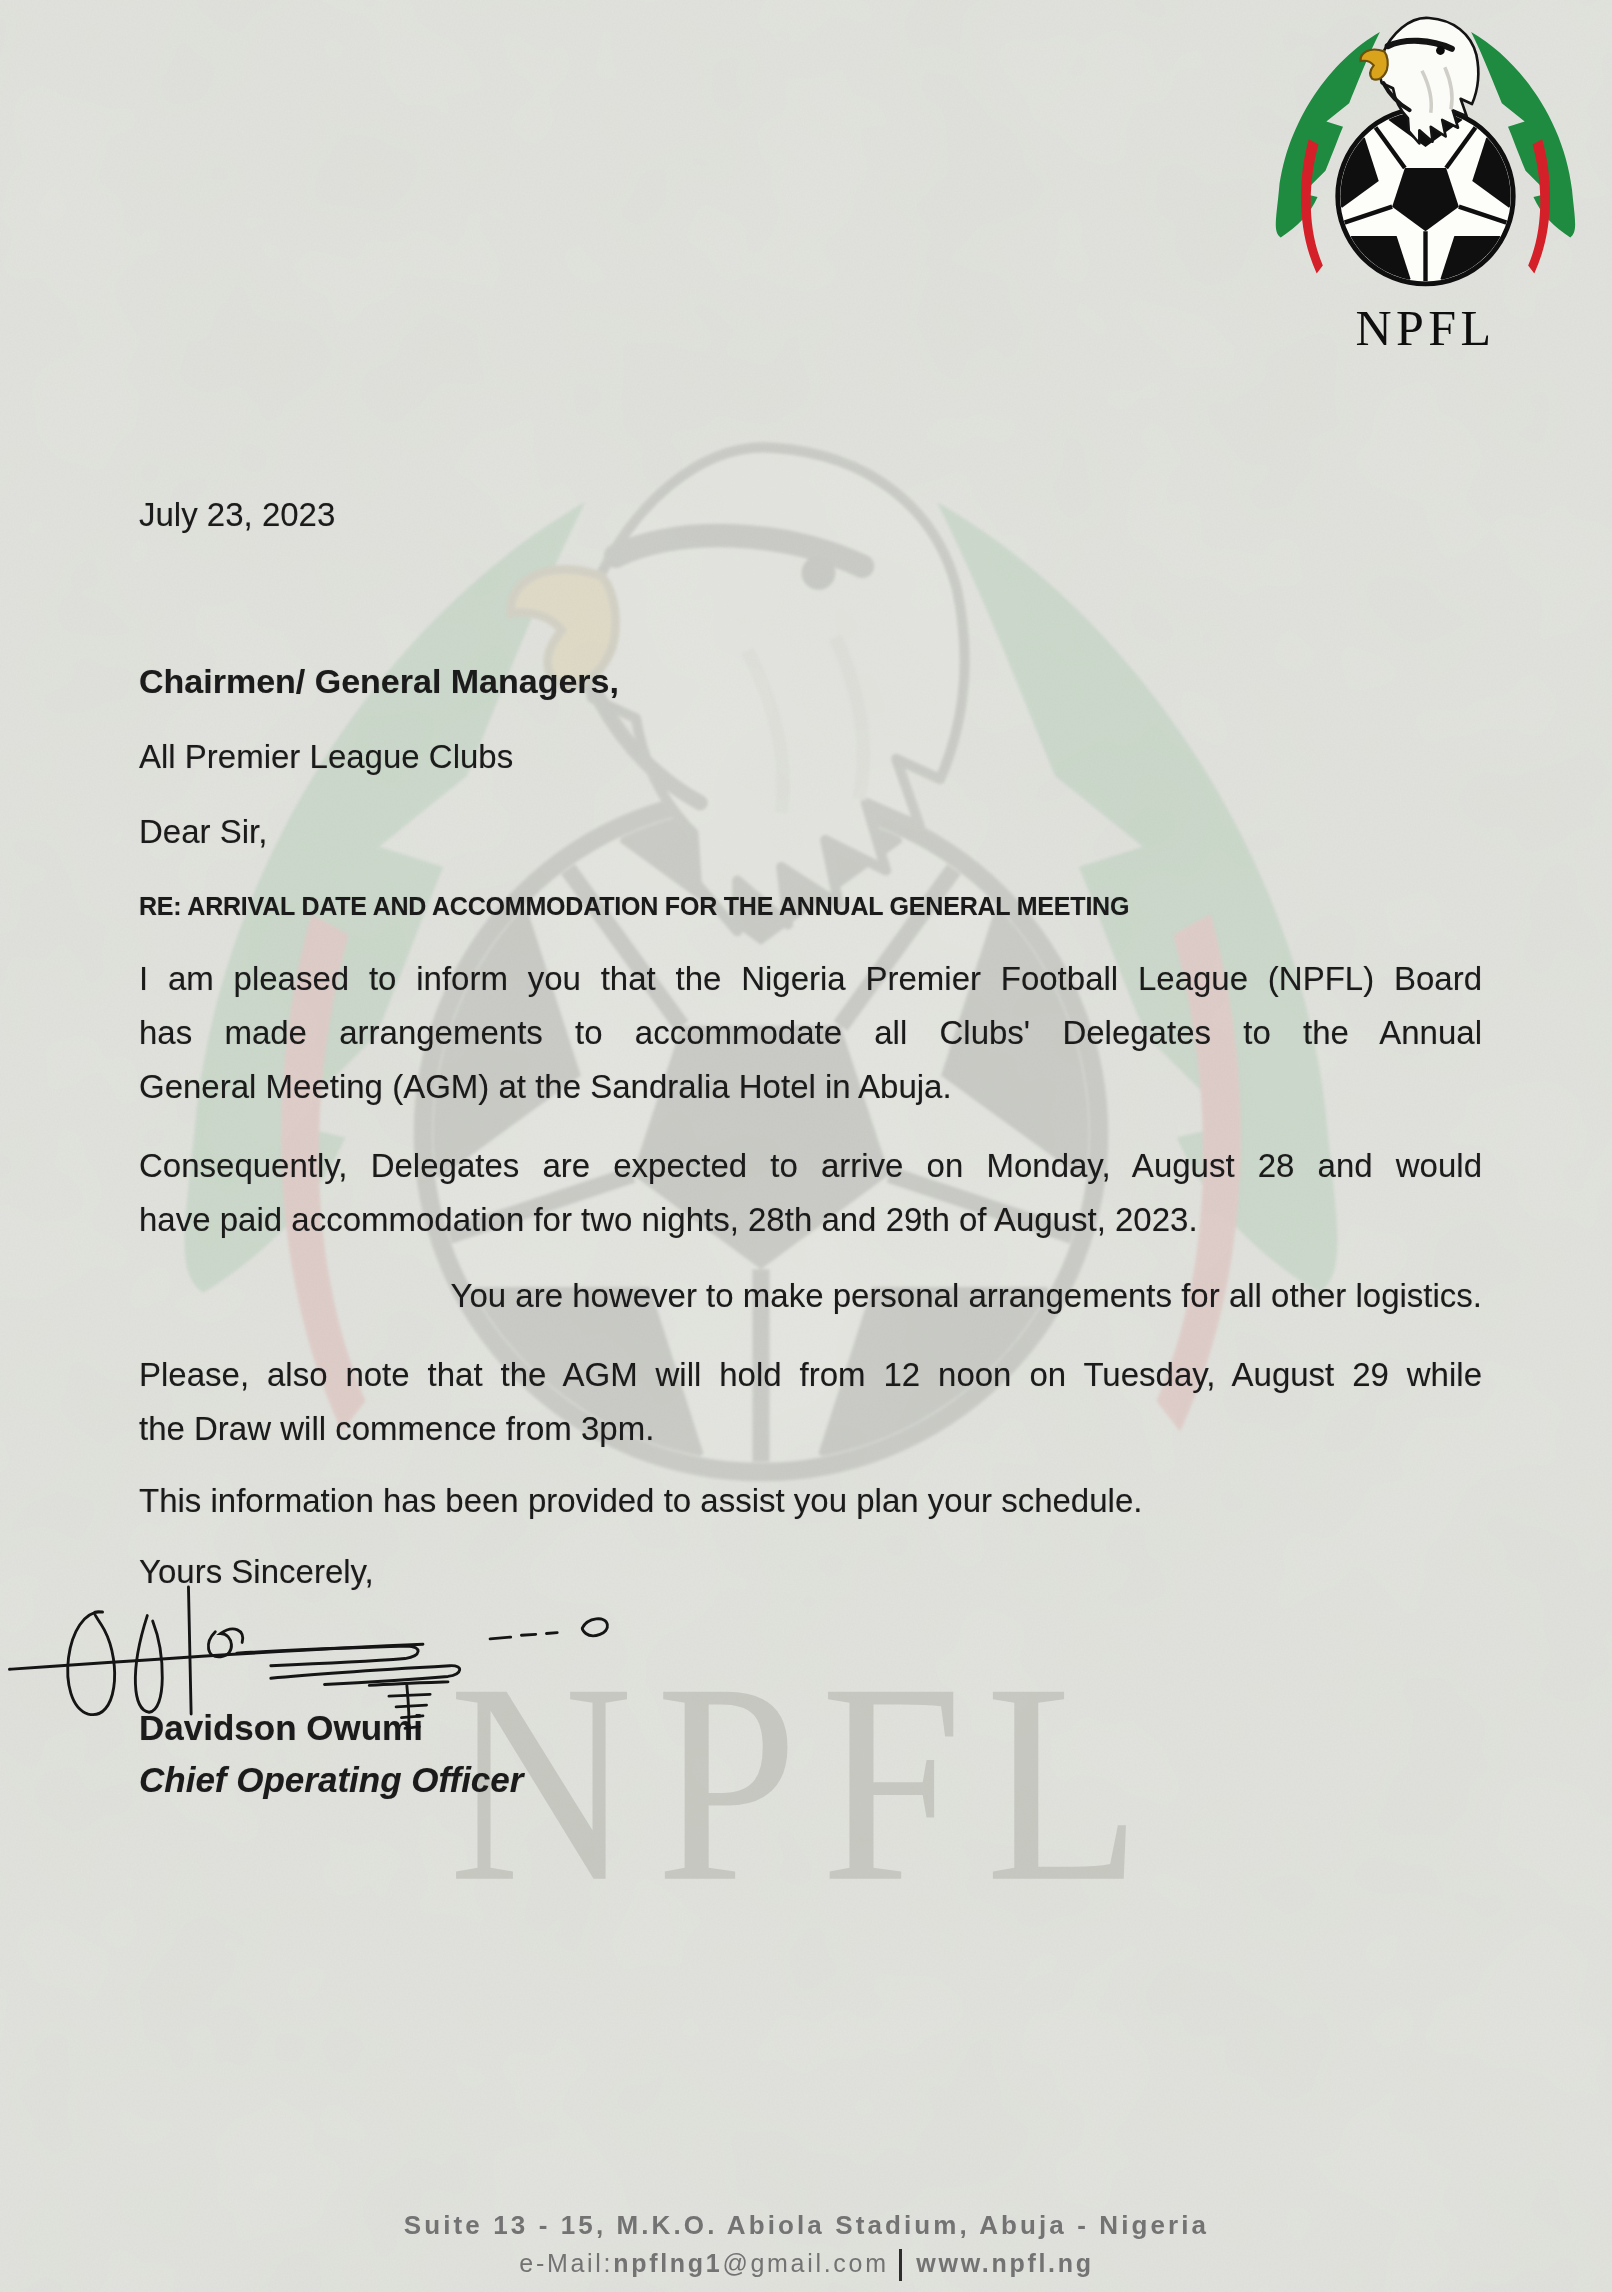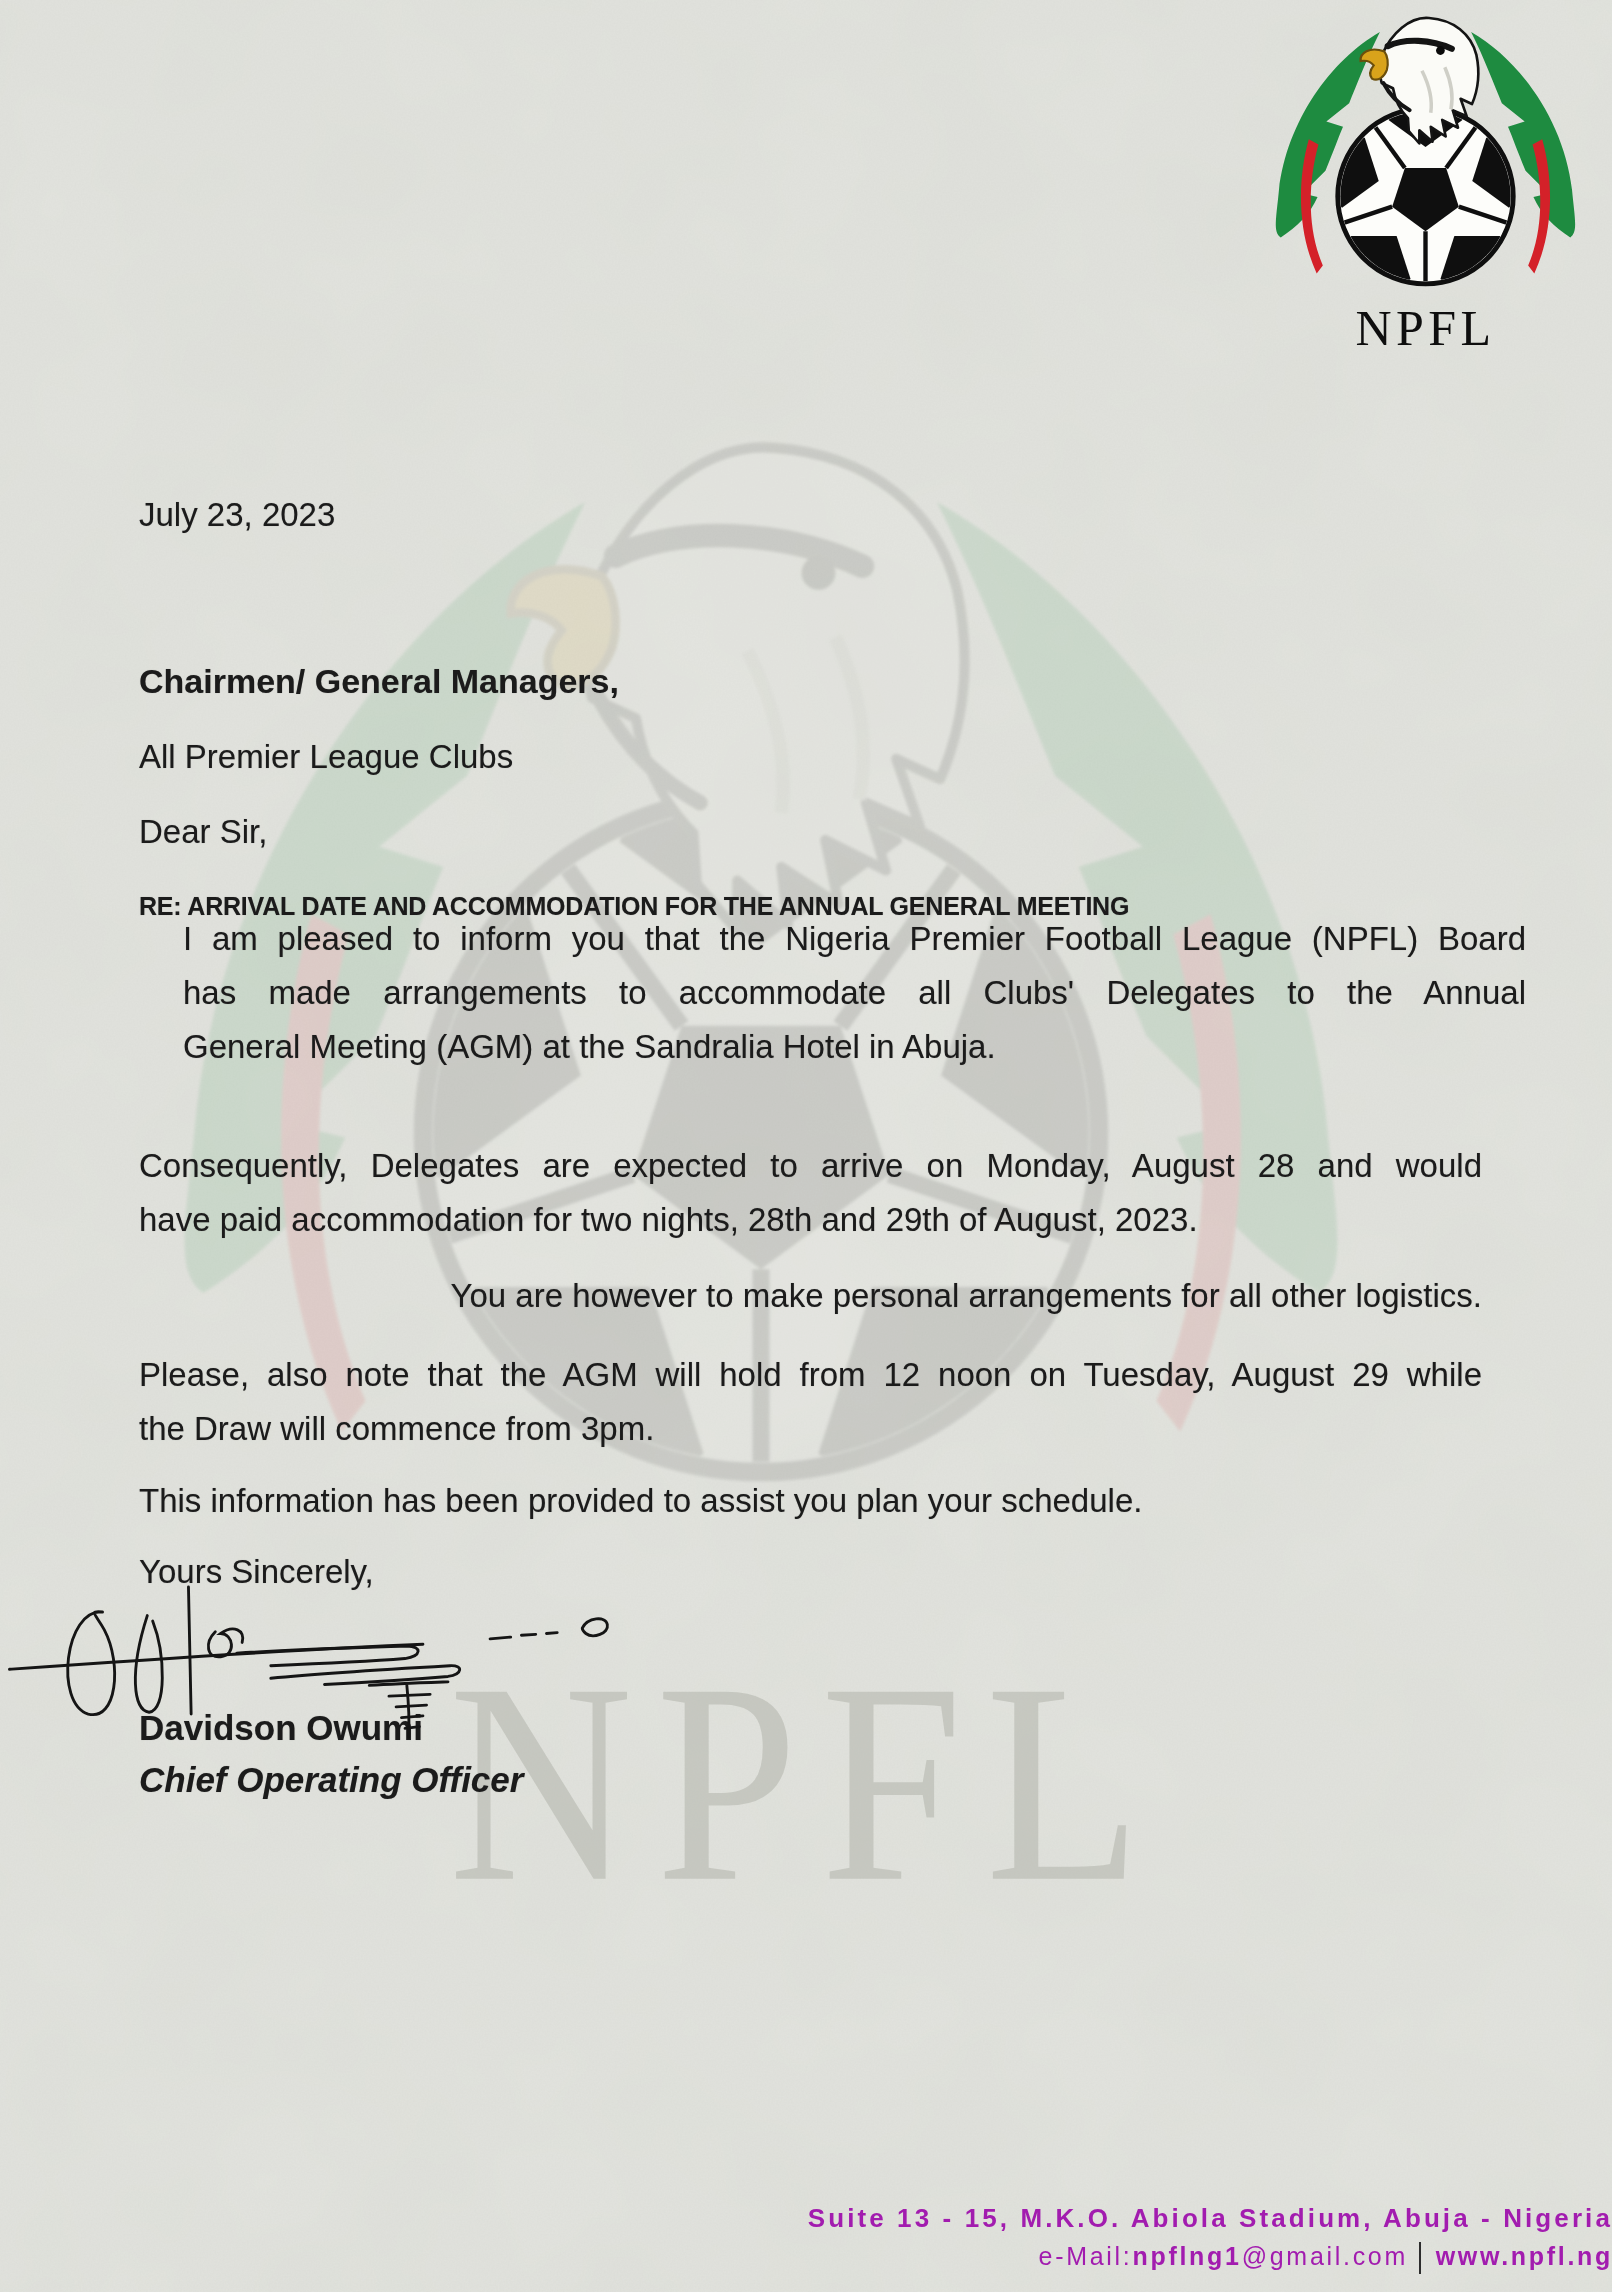--- a/index.html
+++ b/index.html
@@ -55,21 +55,21 @@
   .signer-title{top:1758px;font-weight:bold;font-style:italic;font-size:35px;}
 
   .para{position:absolute;left:0;width:100%;font-size:33px;line-height:54px;
         text-shadow:0 0 0.9px rgba(20,20,20,.3);}
   .jline{text-align:justify;text-align-last:justify;}
 
   
   .signature{position:absolute;left:1.8px;top:1578px;width:645px;height:179px;}
 
   
-  .footer{position:absolute;left:0;bottom:19px;width:100%;text-align:right;color:#a21caf;}
+  .footer{position:absolute;left:0;bottom:12px;width:100%;text-align:center;color:#737373;}
   .footer-line1{
     font-size:26px;font-weight:bold;letter-spacing:3.1px;
     margin-bottom:7.2px;
   }
   .footer-line2{font-size:25px;letter-spacing:2.7px;}
   .footer-line2 .bold{font-weight:bold;}
   .footer-sep{
     display:inline-block;width:2.7px;height:32px;background:#2d2d2d;
     vertical-align:middle;margin:0 14.3px 0 10.7px;
   }
@@ -161,21 +161,21 @@
   </svg>
 
   <div class="content">
     <div class="tblock date">July 23, 2023</div>
     <div class="tblock recipient">Chairmen/ General Managers,</div>
     <div class="tblock org">All Premier League Clubs</div>
     <div class="tblock salutation">Dear Sir,</div>
     <div class="tblock subject">RE: ARRIVAL DATE AND ACCOMMODATION FOR THE ANNUAL GENERAL MEETING</div>
 
     <div>
-        <div class="para" style="top: 912px; margin-left: 44px;">
+        <div class="para" style="top: 952px;">
           <div class="jline">I am pleased to inform you that the Nigeria Premier Football League (NPFL) Board</div>
           <div class="jline">has made arrangements to accommodate all Clubs' Delegates to the Annual</div>
           <div class="">General Meeting (AGM) at the Sandralia Hotel in Abuja.</div>
         </div>
         <div class="para" style="top: 1139px;">
           <div class="jline">Consequently, Delegates are expected to arrive on Monday, August 28 and would</div>
           <div class="">have paid accommodation for two nights, 28th and 29th of August, 2023.</div>
         </div>
         <div class="para" style="top: 1269px; text-align: right;">
           <div class="">You are however to make personal arrangements for all other logistics.</div>

